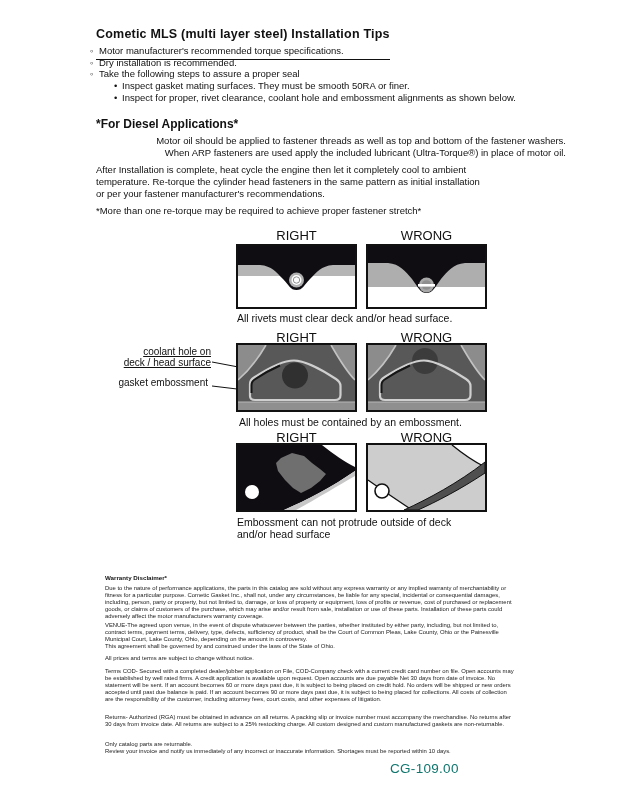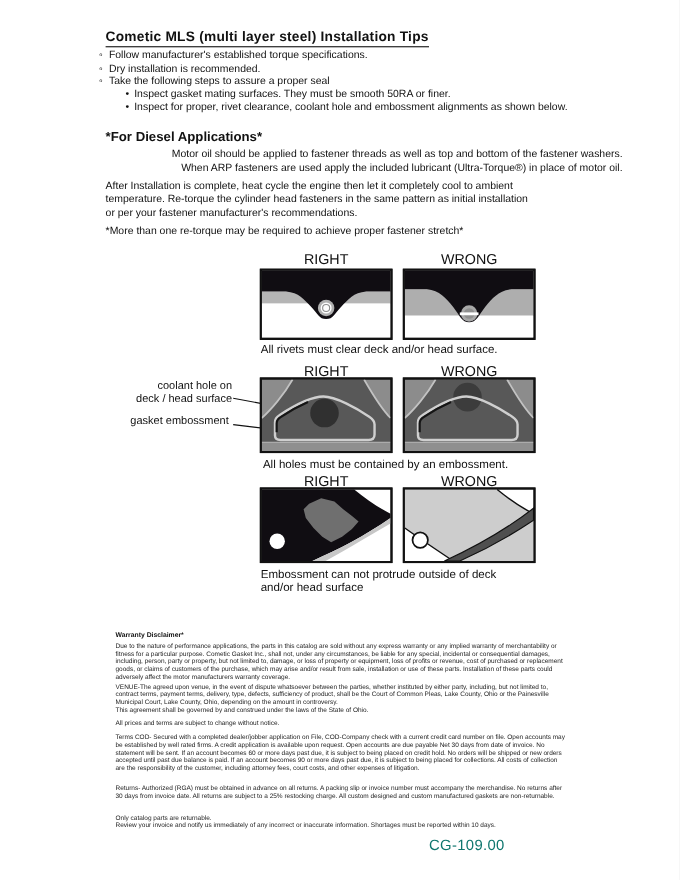--- a/index.html
+++ b/index.html
@@ -4,21 +4,21 @@
 <style>
   html,body{margin:0;padding:0;background:#e8e8e8;}
   .page{
     position:relative;width:618px;height:800px;background:#ffffff;
     font-family:"Liberation Sans","DejaVu Sans",sans-serif;color:#111;
     overflow:hidden;margin:0 auto;
   }
   .abs{position:absolute;}
   .doc-title{
     font-size:12.5px;font-weight:bold;letter-spacing:.2px;
-    border-bottom:1.5px solid #111;padding-bottom:2px;white-space:nowrap;
+    border-bottom:1.5px solid #111;padding-bottom:18px;white-space:nowrap;
   }
   .body-text{font-size:9.5px;line-height:12px;white-space:pre-line;}
   .bullet-row{display:flex;font-size:9.5px;line-height:11.7px;}
   .marker{flex:0 0 9px;text-align:left;}
   .marker.sub{flex:0 0 8px;}
   .sub-indent{margin-left:24px;}
   .section-heading{font-size:12px;font-weight:bold;white-space:nowrap;}
   .rw-label{font-size:13px;color:#111;text-align:center;white-space:nowrap;}
   .caption{font-size:10.5px;line-height:12px;white-space:pre-line;}
   .annot{font-size:10px;line-height:11px;text-align:right;white-space:pre-line;}
@@ -32,21 +32,21 @@
 
 <div class="page">
 
   <div class="abs" style="left:96px;top:24px;">
     <span class="doc-title">Cometic MLS (multi layer steel) Installation Tips</span>
   </div>
 
   <div class="abs" style="left:90px;top:45px;width:470px;">
     <div class="bullet-row">
       <span class="marker">◦</span>
-      <span>Follow manufacturer's established torque specifications.</span>
+      <span>Motor manufacturer's recommended torque specifications.</span>
     </div>
     <div class="bullet-row">
       <span class="marker">◦</span>
       <span>Dry installation is recommended.</span>
     </div>
     <div class="bullet-row">
       <span class="marker">◦</span>
       <span>Take the following steps to assure a proper seal</span>
     </div>
     <div class="bullet-row sub-indent">
@@ -90,21 +90,21 @@
     <circle cx="60.5" cy="41" r="4.8" fill="#8f8f8f"></circle>
     <rect x="52" y="40" width="17" height="2.6" fill="#ffffff"></rect>
     <rect x="1" y="1" width="119" height="63" fill="none" stroke="#111" stroke-width="2"></rect>
   </svg>
 
   <div class="abs caption" style="left:237px;top:312px;width:320px;">All rivets must clear deck and/or head surface.</div>
 
   <div class="abs rw-label" style="left:236px;top:330px;width:121px;">RIGHT</div>
   <div class="abs rw-label" style="left:366px;top:330px;width:121px;">WRONG</div>
 
-  <div class="abs annot" style="left:105px;top:346px;width:106px;">coolant hole on
+  <div class="abs annot" style="left:105px;top:346px;width:106px;text-decoration:underline;">coolant hole on
 deck / head surface</div>
   <div class="abs annot" style="left:102px;top:377px;width:106px;">gasket embossment</div>
 
   <svg class="abs" style="left:115px;top:343px;" width="250" height="73" viewBox="0 0 250 73">
     <line x1="97" y1="19" x2="176" y2="34" stroke="#111" stroke-width="1"></line>
     <line x1="97" y1="43" x2="147" y2="49" stroke="#111" stroke-width="1"></line>
   </svg>
 
   <svg class="abs diagram-box" style="left:236px;top:343px;" width="121" height="69" viewBox="0 0 121 69">
     <rect x="1" y="1" width="119" height="67" fill="#8c8c8c" stroke="#111" stroke-width="2"></rect>

